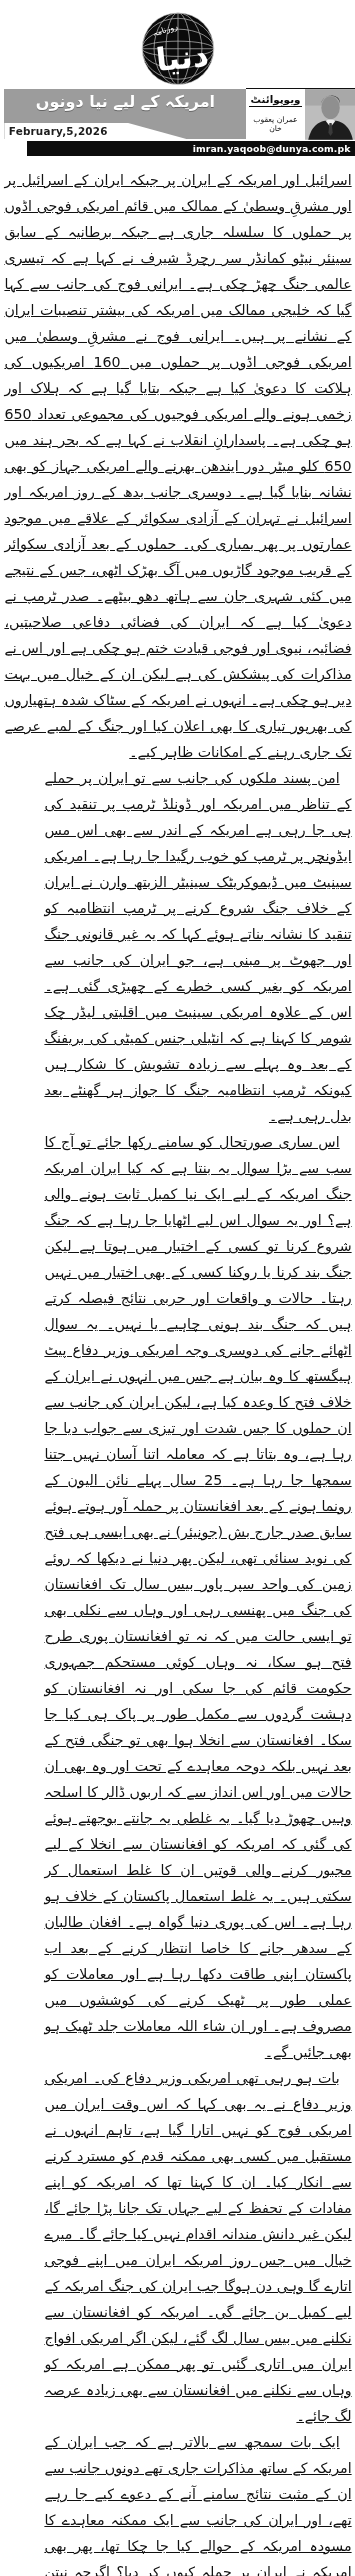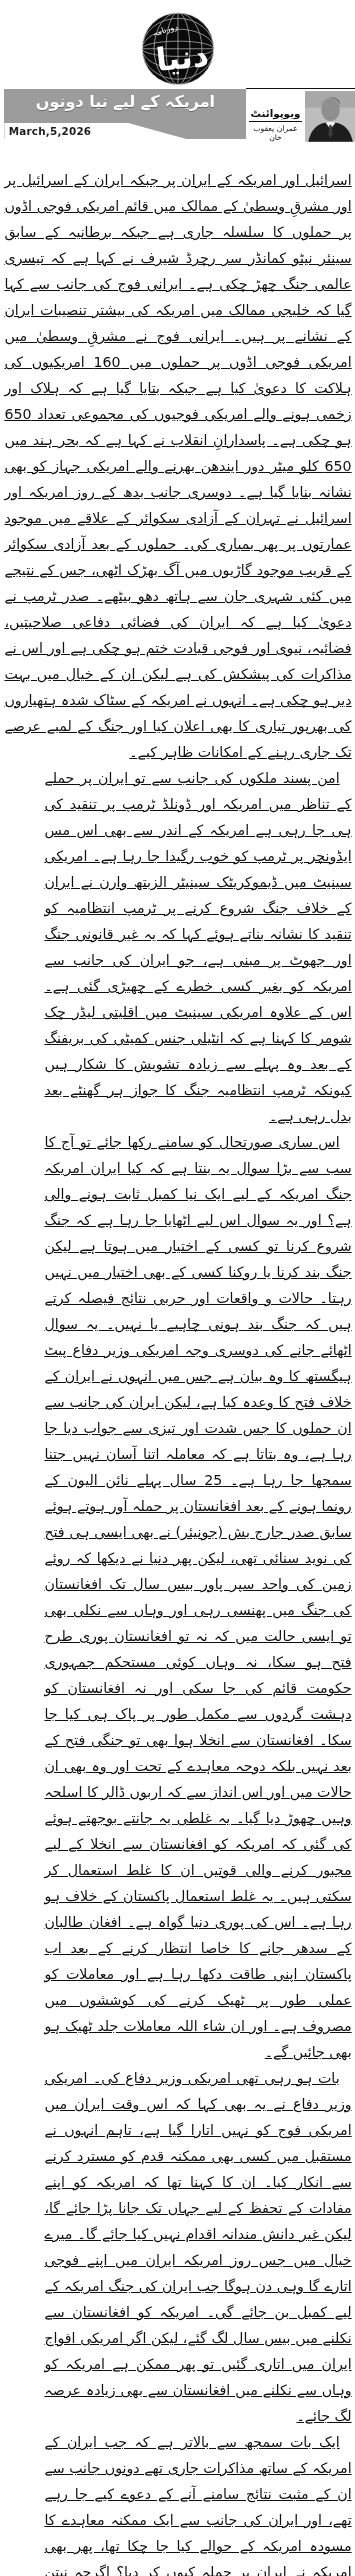--- a/index.html
+++ b/index.html
@@ -31,28 +31,28 @@
     clip-path:polygon(0 0, 67% 0, 100% 100%, 0 100%);
     display:flex; align-items:center;
   }
   .date-badge span {
     font-size:10.4px; font-weight:bold; color:#1d1d1d; padding-left:4.4px;
     letter-spacing:0.2px;
   }
 
   .byline-box {
     position:absolute; left:246px; top:88px; width:110px; height:53px;
-    border-top:1.6px solid #101010; display:flex; background:#ffffff;align-items:flex-end;
+    border-top:1.6px solid #101010; display:flex; background:#ffffff;
   }
   .viewpoint { width:59px; text-align:center; padding-top:3.8px; direction:rtl; }
   .column-name {
     display:inline-block; font-size:10.4px; font-weight:bold; color:#0c0c0c;
     border-bottom:1.1px solid #0c0c0c; padding:0 1.6px 1.6px;
   }
-  .author-name { font-size:7.7px; color:#141414; margin-top:2px; }
+  .author-name { font-size:7.7px; color:#141414; margin-top:8px; }
   .photo { width:50px; height:51px; overflow:hidden; }
   .photo svg { width:100%; height:100%; display:block; }
 
   .email-bar {
     position:absolute; left:27px; top:141px; width:329px; height:15.3px;
     background:#0d0d0d; display:flex; align-items:center; justify-content:flex-end;
   }
   .email-bar span { color:#ffffff; font-size:9.3px; font-weight:bold; padding-right:5.5px; letter-spacing:0.1px; }
 
   
@@ -85,21 +85,21 @@
         </g>
         <text x="46" y="52" transform="rotate(-18 46 52)" font-size="15" fill="#ffffff" text-anchor="middle" direction="rtl">روزنامہ</text>
         <text x="78" y="118" transform="rotate(-6 78 118)" font-size="58" font-weight="bold" fill="#ffffff" text-anchor="middle" direction="rtl">دنیا</text>
       </svg>
     </div>
   </div>
 
   <div class="title-band">
     <div class="page-title">امریکہ کے لیے نیا دونوں</div>
     <div class="date-badge">
-      <span>March,5,2026</span>
+      <span>February,5,2026</span>
     </div>
   </div>
 
   <div class="byline-box">
     <div class="viewpoint">
       <span class="column-name">ویوپوائنٹ</span>
       <div class="author-name">عمران یعقوب خان</div>
     </div>
     <div class="photo">
       <svg viewBox="0 0 92 93">
@@ -107,20 +107,23 @@
         <rect x="0" y="0" width="92" height="30" fill="#a8a8a8"></rect>
         <ellipse cx="47" cy="34" rx="17" ry="21" fill="#8f8f8f"></ellipse>
         <path d="M30 26 Q33 12 47 12 Q62 12 64 26 Q64 18 60 15 Q52 9 41 13 Q31 17 30 26 Z" fill="#2e2e2e"></path>
         <path d="M6 93 C12 64 30 57 47 57 C64 57 82 64 88 93 Z" fill="#1d1d1d"></path>
         <path d="M38 58 L47 70 L56 58 L52 56 L42 56 Z" fill="#efefef"></path>
         <path d="M45 62 L49 62 L51 80 L47 86 L43 80 Z" fill="#3a3a3a"></path>
       </svg>
     </div>
   </div>
 
+  <div class="email-bar">
+    <span>imran.yaqoob@dunya.com.pk</span>
+  </div>
 
   <div class="article">
     <p>اسرائیل اور امریکہ کے ایران پر جبکہ ایران کے اسرائیل پر اور مشرقِ وسطیٰ کے ممالک میں قائم امریکی فوجی اڈوں پر حملوں کا سلسلہ جاری ہے جبکہ برطانیہ کے سابق سینئر نیٹو کمانڈر سر رچرڈ شیرف نے کہا ہے کہ تیسری عالمی جنگ چھڑ چکی ہے۔ ایرانی فوج کی جانب سے کہا گیا کہ خلیجی ممالک میں امریکہ کی بیشتر تنصیبات ایران کے نشانے پر ہیں۔ ایرانی فوج نے مشرقِ وسطیٰ میں امریکی فوجی اڈوں پر حملوں میں 160 امریکیوں کی ہلاکت کا دعویٰ کیا ہے جبکہ بتایا گیا ہے کہ ہلاک اور زخمی ہونے والے امریکی فوجیوں کی مجموعی تعداد 650 ہو چکی ہے۔ پاسدارانِ انقلاب نے کہا ہے کہ بحر ہند میں 650 کلو میٹر دور ایندھن بھرنے والے امریکی جہاز کو بھی نشانہ بنایا گیا ہے۔ دوسری جانب بدھ کے روز امریکہ اور اسرائیل نے تہران کے آزادی سکوائر کے علاقے میں موجود عمارتوں پر پھر بمباری کی۔ حملوں کے بعد آزادی سکوائر کے قریب موجود گاڑیوں میں آگ بھڑک اٹھی، جس کے نتیجے میں کئی شہری جان سے ہاتھ دھو بیٹھے۔ صدر ٹرمپ نے دعویٰ کیا ہے کہ ایران کی فضائی دفاعی صلاحیتیں، فضائیہ، نیوی اور فوجی قیادت ختم ہو چکی ہے اور اس نے مذاکرات کی پیشکش کی ہے لیکن ان کے خیال میں بہت دیر ہو چکی ہے۔ انہوں نے امریکہ کے سٹاک شدہ ہتھیاروں کی بھرپور تیاری کا بھی اعلان کیا اور جنگ کے لمبے عرصے تک جاری رہنے کے امکانات ظاہر کیے۔</p>
     <p>امن پسند ملکوں کی جانب سے تو ایران پر حملے کے تناظر میں امریکہ اور ڈونلڈ ٹرمپ پر تنقید کی ہی جا رہی ہے امریکہ کے اندر سے بھی اس مس ایڈونچر پر ٹرمپ کو خوب رگیدا جا رہا ہے۔ امریکی سینیٹ میں ڈیموکریٹک سینیٹر الزبتھ وارن نے ایران کے خلاف جنگ شروع کرنے پر ٹرمپ انتظامیہ کو تنقید کا نشانہ بناتے ہوئے کہا کہ یہ غیر قانونی جنگ اور جھوٹ پر مبنی ہے، جو ایران کی جانب سے امریکہ کو بغیر کسی خطرے کے چھیڑی گئی ہے۔ اس کے علاوہ امریکی سینیٹ میں اقلیتی لیڈر چک شومر کا کہنا ہے کہ انٹیلی جنس کمیٹی کی بریفنگ کے بعد وہ پہلے سے زیادہ تشویش کا شکار ہیں کیونکہ ٹرمپ انتظامیہ جنگ کا جواز ہر گھنٹے بعد بدل رہی ہے۔</p>
     <p>اس ساری صورتحال کو سامنے رکھا جائے تو آج کا سب سے بڑا سوال یہ بنتا ہے کہ کیا ایران امریکہ جنگ امریکہ کے لیے ایک نیا کمبل ثابت ہونے والی ہے؟ اور یہ سوال اس لیے اٹھایا جا رہا ہے کہ جنگ شروع کرنا تو کسی کے اختیار میں ہوتا ہے لیکن جنگ بند کرنا یا روکنا کسی کے بھی اختیار میں نہیں رہتا۔ حالات و واقعات اور حربی نتائج فیصلہ کرتے ہیں کہ جنگ بند ہونی چاہیے یا نہیں۔ یہ سوال اٹھائے جانے کی دوسری وجہ امریکی وزیر دفاع پیٹ ہیگستھ کا وہ بیان ہے جس میں انہوں نے ایران کے خلاف فتح کا وعدہ کیا ہے، لیکن ایران کی جانب سے ان حملوں کا جس شدت اور تیزی سے جواب دیا جا رہا ہے، وہ بتاتا ہے کہ معاملہ اتنا آسان نہیں جتنا سمجھا جا رہا ہے۔ 25 سال پہلے نائن الیون کے رونما ہونے کے بعد افغانستان پر حملہ آور ہوتے ہوئے سابق صدر جارج بش (جونیئر) نے بھی ایسی ہی فتح کی نوید سنائی تھی، لیکن پھر دنیا نے دیکھا کہ روئے زمین کی واحد سپر پاور بیس سال تک افغانستان کی جنگ میں پھنسی رہی اور وہاں سے نکلی بھی تو ایسی حالت میں کہ نہ تو افغانستان پوری طرح فتح ہو سکا، نہ وہاں کوئی مستحکم جمہوری حکومت قائم کی جا سکی اور نہ افغانستان کو دہشت گردوں سے مکمل طور پر پاک ہی کیا جا سکا۔ افغانستان سے انخلا ہوا بھی تو جنگی فتح کے بعد نہیں بلکہ دوحہ معاہدے کے تحت اور وہ بھی ان حالات میں اور اس انداز سے کہ اربوں ڈالر کا اسلحہ وہیں چھوڑ دیا گیا۔ یہ غلطی یہ جانتے بوجھتے ہوئے کی گئی کہ امریکہ کو افغانستان سے انخلا کے لیے مجبور کرنے والی قوتیں ان کا غلط استعمال کر سکتی ہیں۔ یہ غلط استعمال پاکستان کے خلاف ہو رہا ہے۔ اس کی پوری دنیا گواہ ہے۔ افغان طالبان کے سدھر جانے کا خاصا انتظار کرنے کے بعد اب پاکستان اپنی طاقت دکھا رہا ہے اور معاملات کو عملی طور پر ٹھیک کرنے کی کوششوں میں مصروف ہے۔ اور ان شاء اللہ معاملات جلد ٹھیک ہو بھی جائیں گے۔</p>
     <p>بات ہو رہی تھی امریکی وزیر دفاع کی۔ امریکی وزیر دفاع نے یہ بھی کہا کہ اس وقت ایران میں امریکی فوج کو نہیں اتارا گیا ہے، تاہم انہوں نے مستقبل میں کسی بھی ممکنہ قدم کو مسترد کرنے سے انکار کیا۔ ان کا کہنا تھا کہ امریکہ کو اپنے مفادات کے تحفظ کے لیے جہاں تک جانا پڑا جائے گا، لیکن غیر دانش مندانہ اقدام نہیں کیا جائے گا۔ میرے خیال میں جس روز امریکہ ایران میں اپنے فوجی اتارے گا وہی دن ہوگا جب ایران کی جنگ امریکہ کے لیے کمبل بن جائے گی۔ امریکہ کو افغانستان سے نکلنے میں بیس سال لگ گئے، لیکن اگر امریکی افواج ایران میں اتاری گئیں تو پھر ممکن ہے امریکہ کو وہاں سے نکلنے میں افغانستان سے بھی زیادہ عرصہ لگ جائے۔</p>
     <p>ایک بات سمجھ سے بالاتر ہے کہ جب ایران کے امریکہ کے ساتھ مذاکرات جاری تھے دونوں جانب سے ان کے مثبت نتائج سامنے آنے کے دعوے کیے جا رہے تھے، اور ایران کی جانب سے ایک ممکنہ معاہدے کا مسودہ امریکہ کے حوالے کیا جا چکا تھا، پھر بھی امریکہ نے ایران پر حملہ کیوں کر دیا؟ اگرچہ نیتن یاہو نے اس سے انکار کیا ہے لیکن کہا یہ جا رہا ہے کہ صدر ڈونلڈ ٹرمپ نے نیتن یاہو کے دباؤ میں آ کر یہ جنگ شروع کی ہے۔ ٹرمپ جنگ شروع کرنے کا جو بھی جواز پیش کریں، وہ قابلِ قبول نہیں ہو سکتا کیونکہ یہ کوئی ایسا مسئلہ نہیں تھا جو بات چیت اور مذاکرات کے ذریعے حل نہ کیا جا سکتا۔ اس سے اہم نکتہ یہ ہے کہ ایران تو اپنے ایٹمی پروگرام کے بابت عالمی برادری کے ساتھ ایک معاہدے میں بندھ چکا تھا۔ ایران کے اس جوہری معاہدے پر 2015ء میں امریکہ کی جانب سے اُس وقت کے صدر باراک اوباما نے دستخط کیے تھے جبکہ یورپی یونین سمیت برطانیہ، فرانس، جرمنی، روس اور چین بھی اس میں فریق بنے تھے۔</p>
 
   </div>
 

